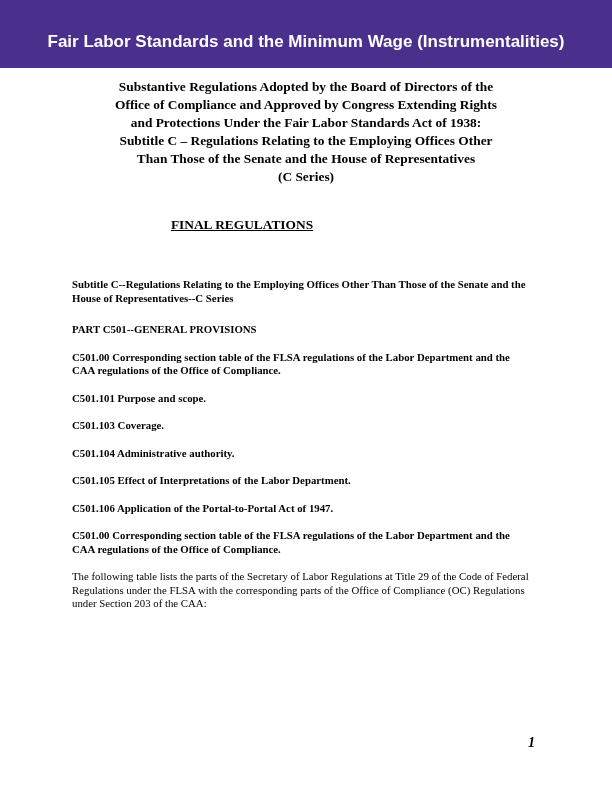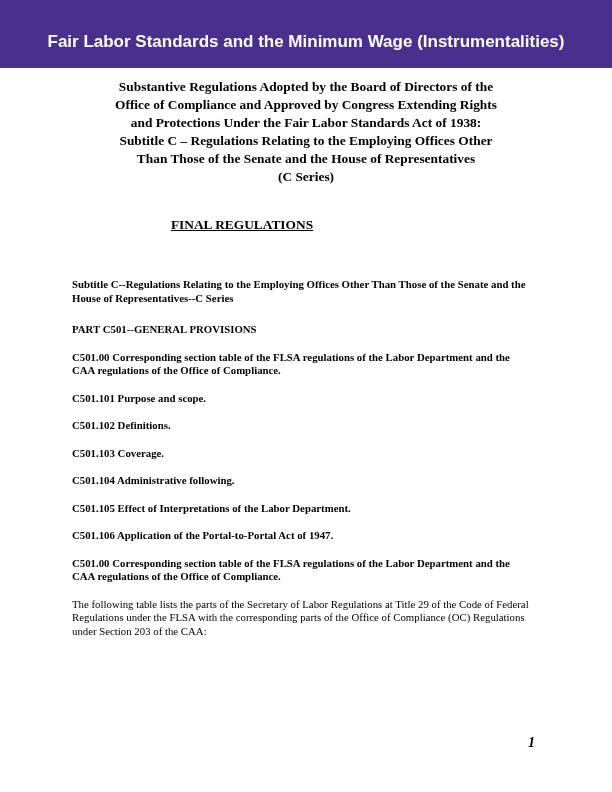--- a/index.html
+++ b/index.html
@@ -85,22 +85,21 @@
 Than Those of the Senate and the House of Representatives
 (C Series)</div>
 
 <div class="final-heading">FINAL REGULATIONS</div>
 
 <main class="body-text">
   <p>Subtitle C--Regulations Relating to the Employing Offices Other Than Those of the Senate and the House of Representatives--C Series</p>
   <p class="gap-before">PART C501--GENERAL PROVISIONS</p>
   <p>C501.00 Corresponding section table of the FLSA regulations of the Labor Department and the CAA regulations of the Office of Compliance.</p>
   <p>C501.101 Purpose and scope.</p>
-  <p>C501.102 Definitions.</p>
   <p>C501.103 Coverage.</p>
-  <p>C501.104 Administrative following.</p>
+  <p>C501.104 Administrative authority.</p>
   <p>C501.105 Effect of Interpretations of the Labor Department.</p>
   <p>C501.106 Application of the Portal-to-Portal Act of 1947.</p>
   <p>C501.00 Corresponding section table of the FLSA regulations of the Labor Department and the CAA regulations of the Office of Compliance.</p>
   <p class="regular">The following table lists the parts of the Secretary of Labor Regulations at Title 29 of the Code of Federal Regulations under the FLSA with the corresponding parts of the Office of Compliance (OC) Regulations under Section 203 of the CAA:</p>
 </main>
 
 <div class="page-number">1</div>
 
 </body></html>

